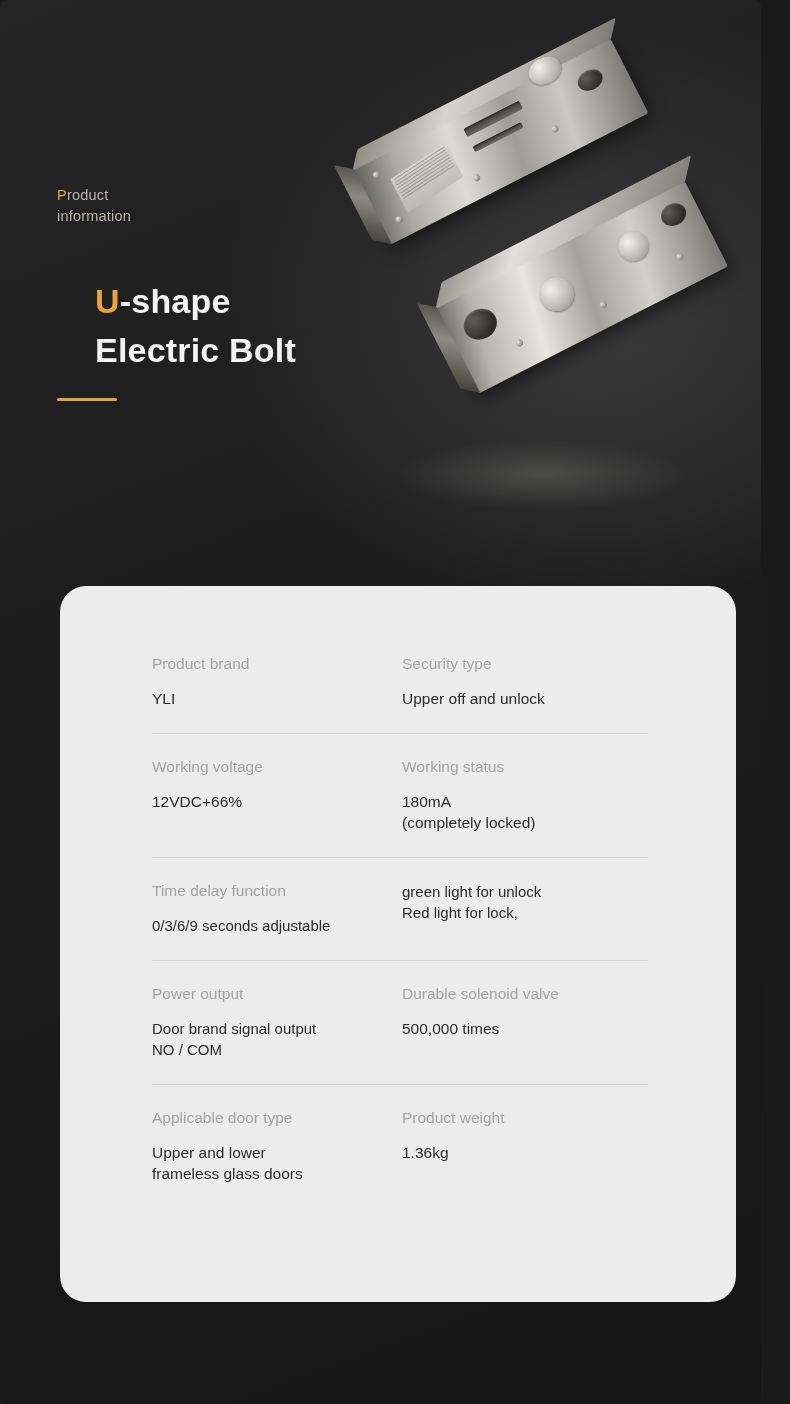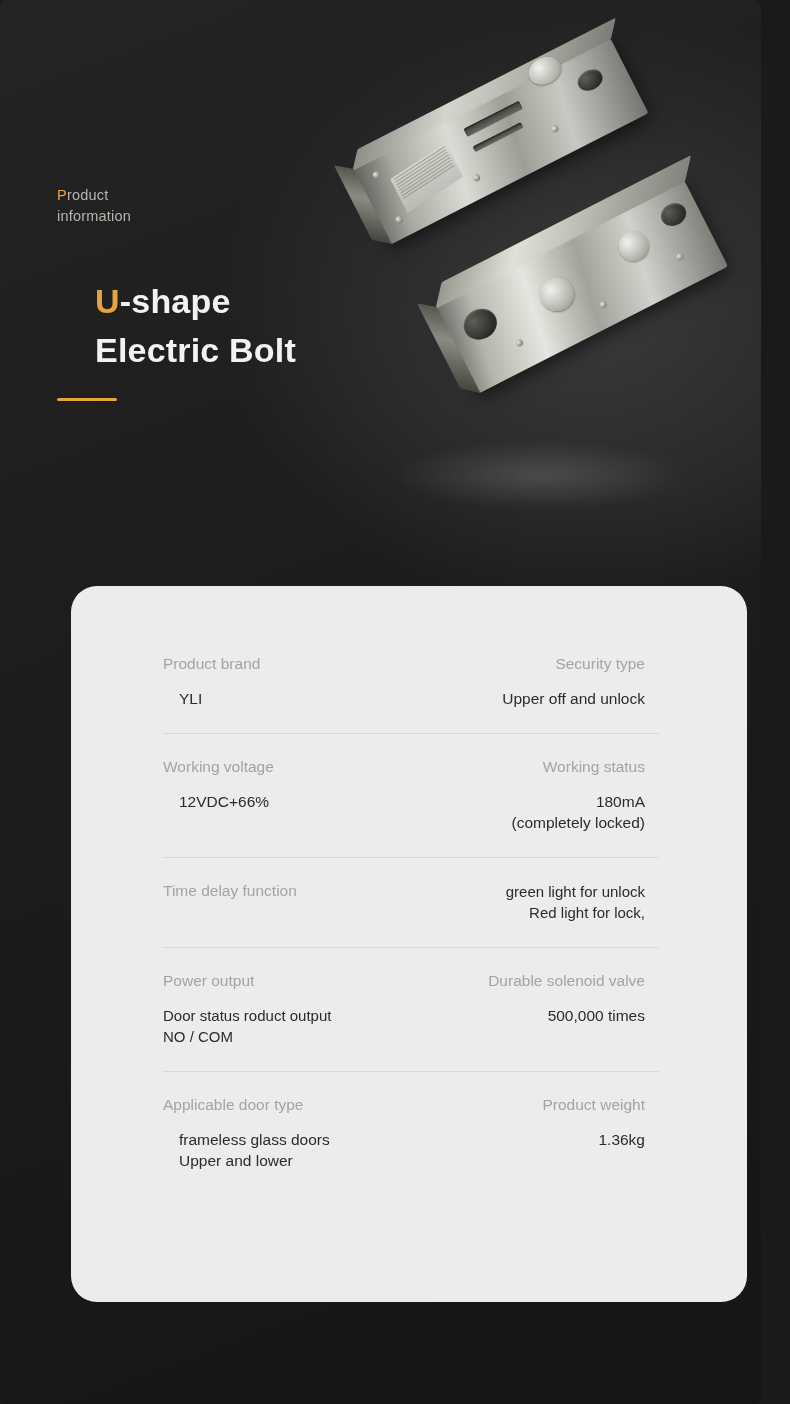--- a/index.html
+++ b/index.html
@@ -115,48 +115,48 @@
     background:#6d6c66; opacity:.6;
   }
   .reflection {
     position:absolute; left:60px; top:300px; width:300px; height:70px;
     background:radial-gradient(ellipse at center, rgba(190,190,185,.22), rgba(0,0,0,0) 70%);
     filter:blur(3px);
   }
 
   
   .card {
-    position:absolute; left:71px; top:586px;
+    position:absolute; left:60px; top:586px;
     width:676px; height:716px;
     background:#ececec;
     border-radius:26px;
   }
   .spec-table {
     position:absolute; left:92px; top:68px;
     width:496px;
   }
   .spec-row { position:relative; padding-bottom:24px; }
   .spec-row + .spec-row { padding-top:24px; }
   .divider {
     position:absolute; left:0; right:0; top:0;
     height:1px; background:#d7d7d7;
   }
   .cells { display:flex; }
   .cell { width:50%; padding-right:14px; }
-  .cell:last-child { padding-left:2px;text-align:right; }
+  .cell:last-child { padding-left:2px; }
   .k {
     font-size:15.5px; line-height:20px;
     color:#a3a3a3; margin-bottom:14px;
   }
   .v {
     font-size:15px; line-height:21px;
     color:#2b2b2b;
   }
   .v .line { display:block; }
-  .v.big { font-size:15.5px;margin-left:16px; }
+  .v.big { font-size:15.5px; }
 </style>
 </head>
 <body>
 
 <div class="page">
 
   <div class="hero">
 
     <div class="eyebrow">
       <span class="accent">P</span><span>roduct</span><br>
@@ -247,57 +247,60 @@
             </div>
           </div>
         </div>
       </div>
 
       <div class="spec-row">
         <div class="divider"></div>
         <div class="cells">
           <div class="cell">
             <div class="k">Time delay function</div>
+            <div class="v">
+              <span class="line">0/3/6/9 seconds adjustable</span>
+            </div>
           </div>
           <div class="cell">
             <div class="v">
               <span class="line">green light for unlock</span>
               <span class="line">Red light for lock,</span>
             </div>
           </div>
         </div>
       </div>
 
       <div class="spec-row">
         <div class="divider"></div>
         <div class="cells">
           <div class="cell">
             <div class="k">Power output</div>
             <div class="v">
-              <span class="line">Door status roduct output</span>
+              <span class="line">Door brand signal output</span>
               <span class="line">NO / COM</span>
             </div>
           </div>
           <div class="cell">
             <div class="k">Durable solenoid valve</div>
             <div class="v big">
               <span class="line">500,000 times</span>
             </div>
           </div>
         </div>
       </div>
 
       <div class="spec-row">
         <div class="divider"></div>
         <div class="cells">
           <div class="cell">
             <div class="k">Applicable door type</div>
             <div class="v big">
+              <span class="line">Upper and lower</span>
               <span class="line">frameless glass doors</span>
-              <span class="line">Upper and lower</span>
             </div>
           </div>
           <div class="cell">
             <div class="k">Product weight</div>
             <div class="v big">
               <span class="line">1.36kg</span>
             </div>
           </div>
         </div>
       </div>

